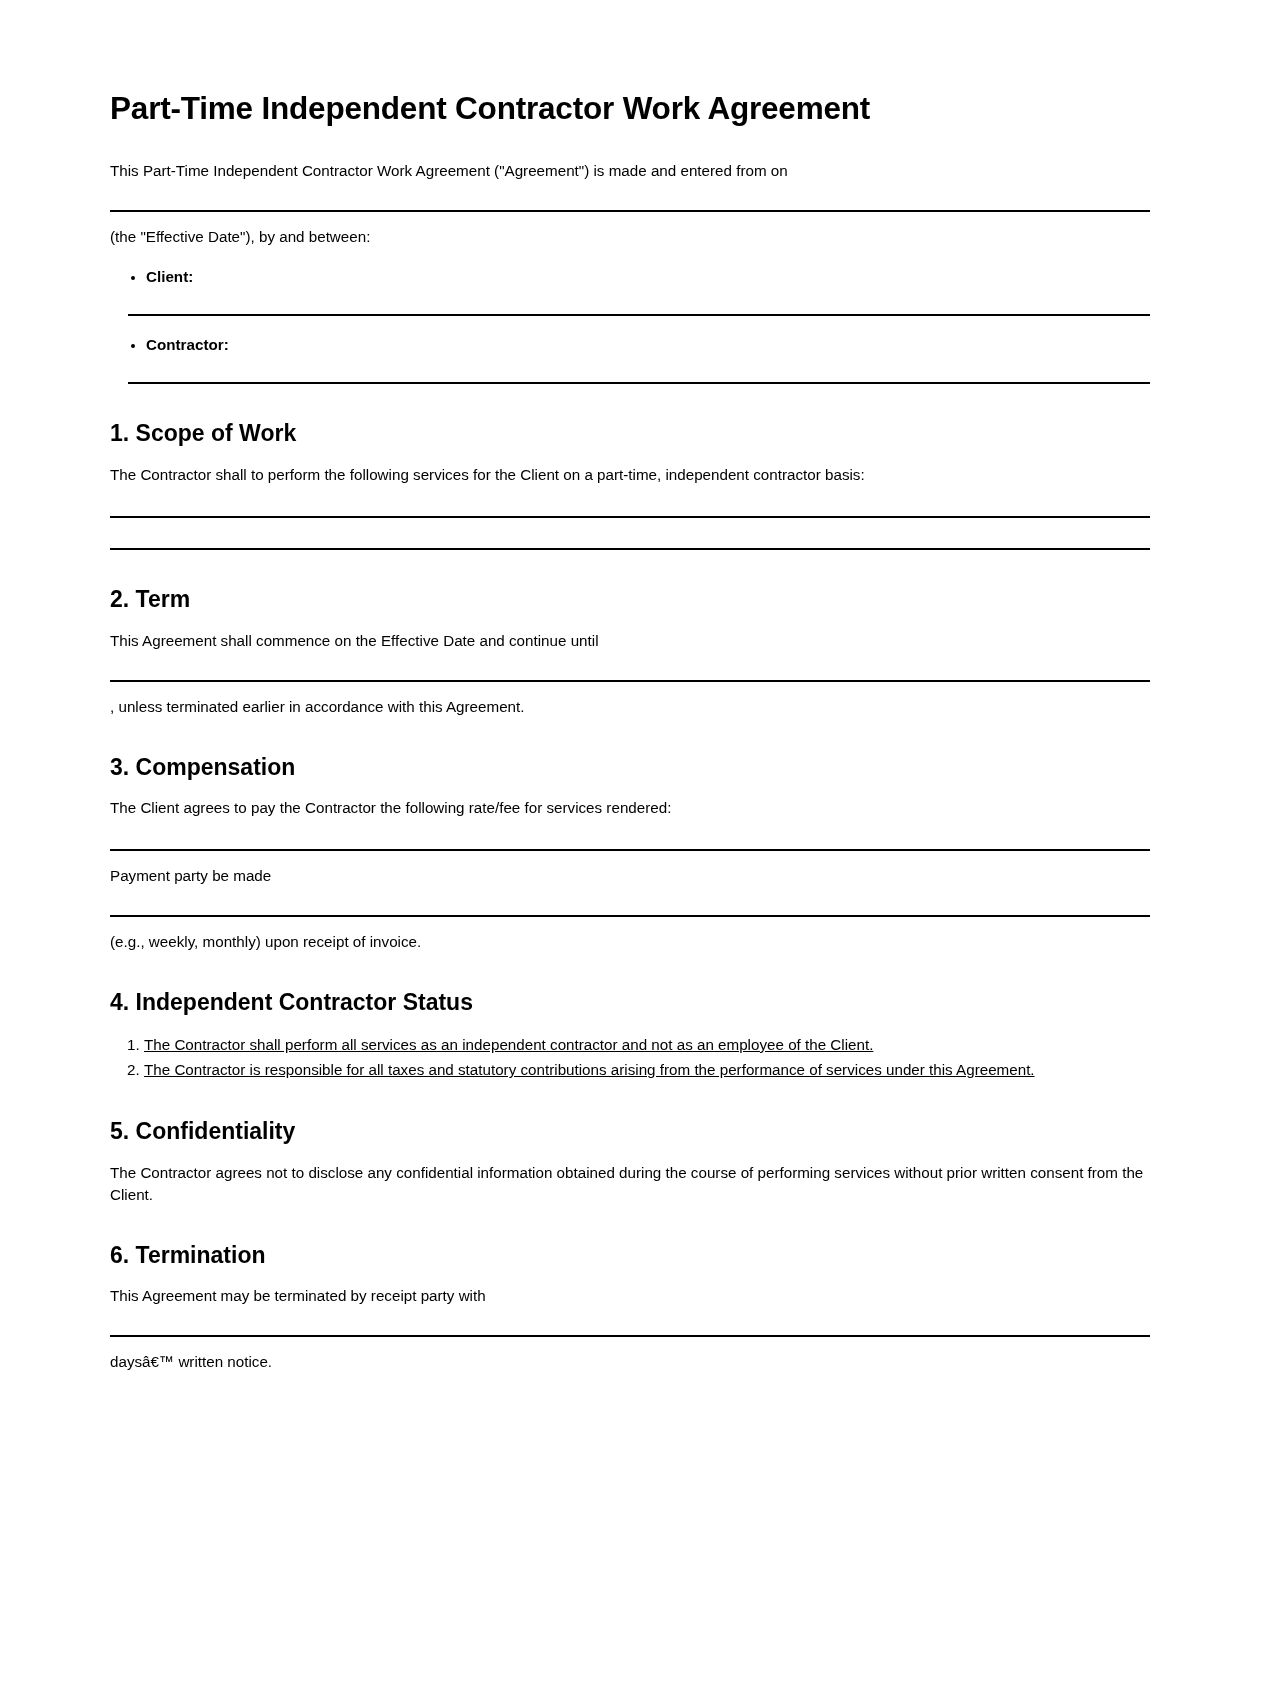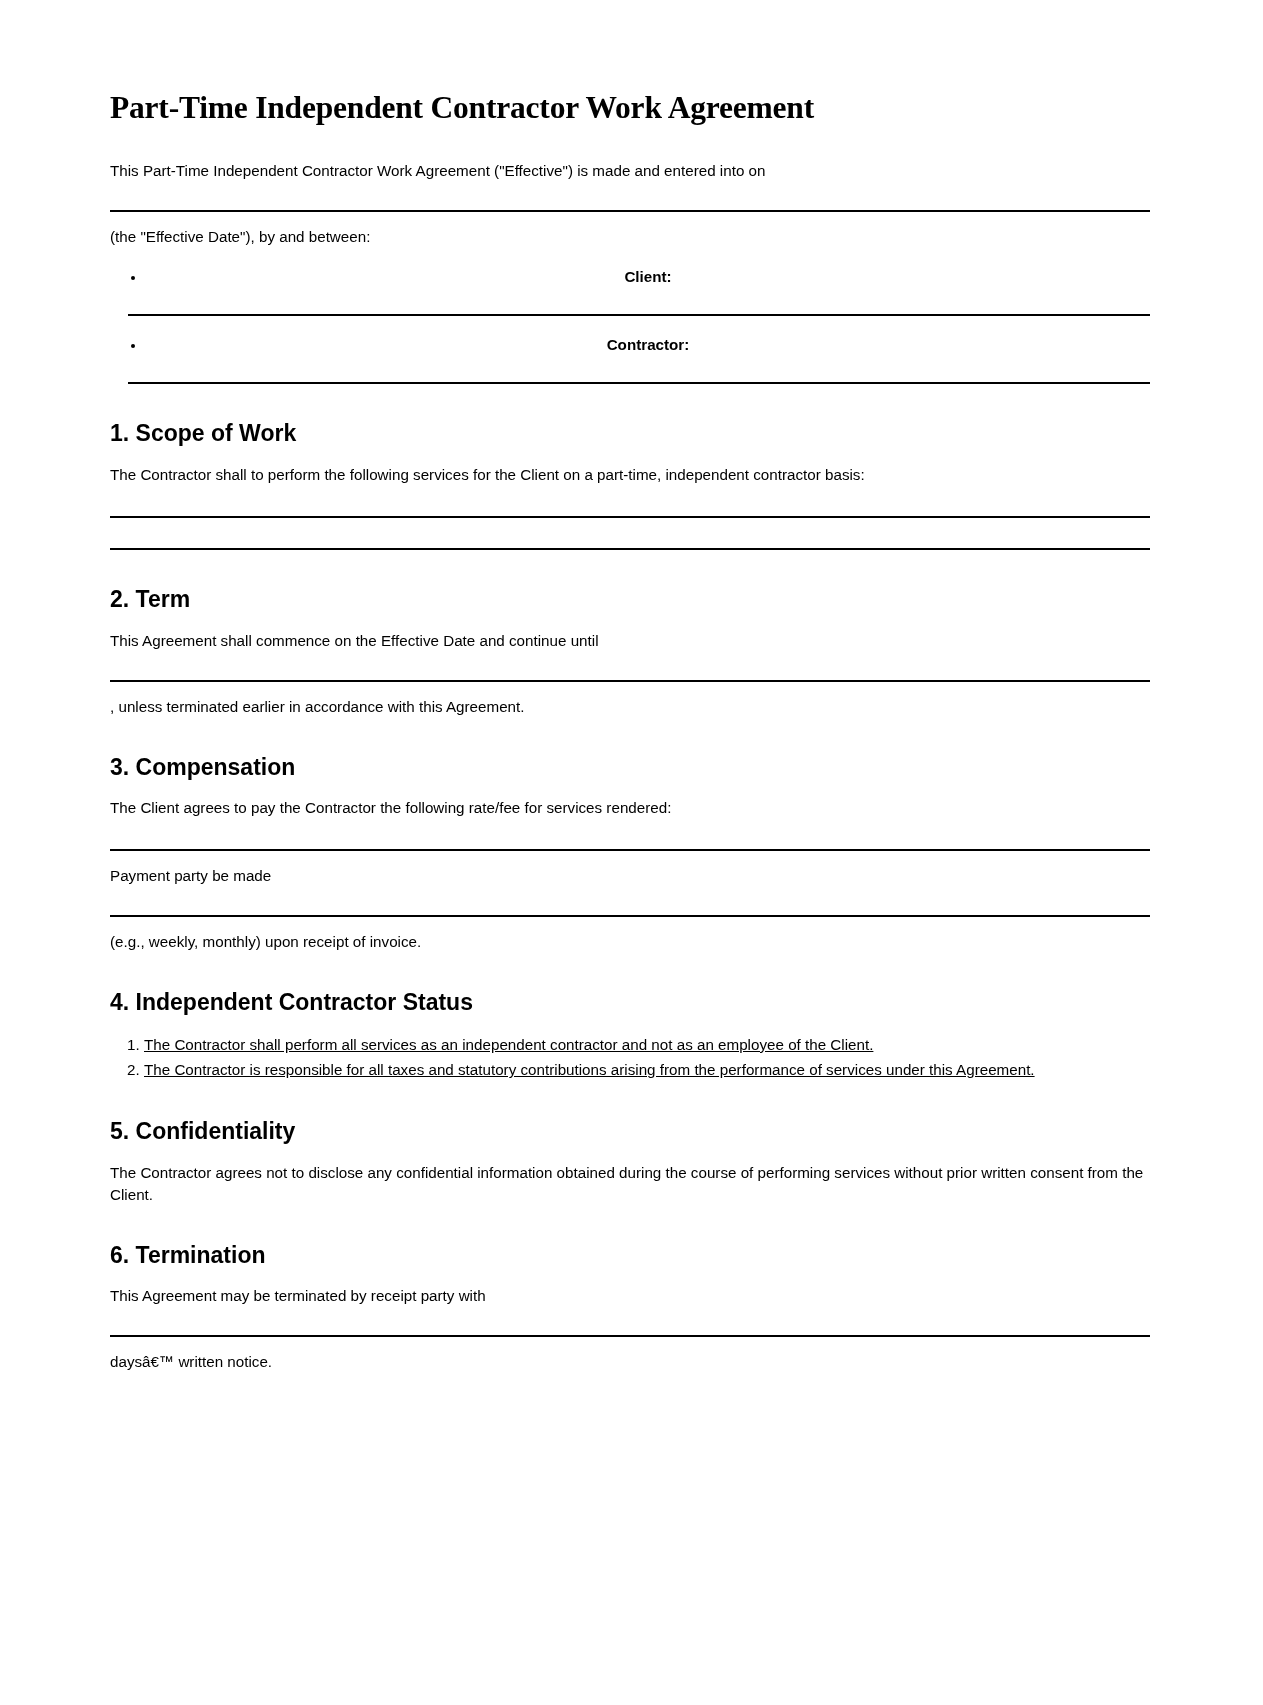--- a/index.html
+++ b/index.html
@@ -20,21 +20,20 @@
     padding: 70px 113px 40px 110px;
     box-sizing: border-box;
   }
   h1.doc-title {
     font-size: 31.5px;
     font-weight: bold;
     line-height: 1.15;
     letter-spacing: -0.2px;
     margin: 20px 0 34px 0;
     color: #000;
-    font-family: Liberation Serif, serif;
   }
   h2.section-title {
     font-size: 23px;
     font-weight: bold;
     line-height: 1.2;
     margin: 36px 0 16px 0;
     color: #000;
   }
   p.body-text {
     font-size: 15.2px;
@@ -65,21 +64,20 @@
     list-style: disc;
     margin: 18px 0 0 0;
     padding-left: 36px;
   }
   ul.party-list > li {
     font-size: 15.2px;
     font-weight: bold;
     line-height: 1.45;
     margin: 0;
     padding: 0;
-    text-align: center;
   }
   ul.party-list > li::marker {
     font-size: 13px;
   }
   ol.status-list {
     list-style: decimal;
     margin: 4px 0 0 0;
     padding-left: 34px;
     text-decoration: underline;
   }
@@ -90,21 +88,21 @@
     color: #000;
   }
 </style>
 </head>
 <body>
 
 <div class="page">
 
   <h1 class="doc-title">Part-Time Independent Contractor Work Agreement</h1>
 
-  <p class="body-text tight">This Part-Time Independent Contractor Work Agreement ("Effective") is made and entered into on</p>
+  <p class="body-text tight">This Part-Time Independent Contractor Work Agreement ("Agreement") is made and entered from on</p>
 
   <hr class="fill-line">
 
   <p class="body-text tight">(the "Effective Date"), by and between:</p>
 
   <ul class="party-list">
     <li>
       <span>Client:</span>
     </li>
   </ul>

